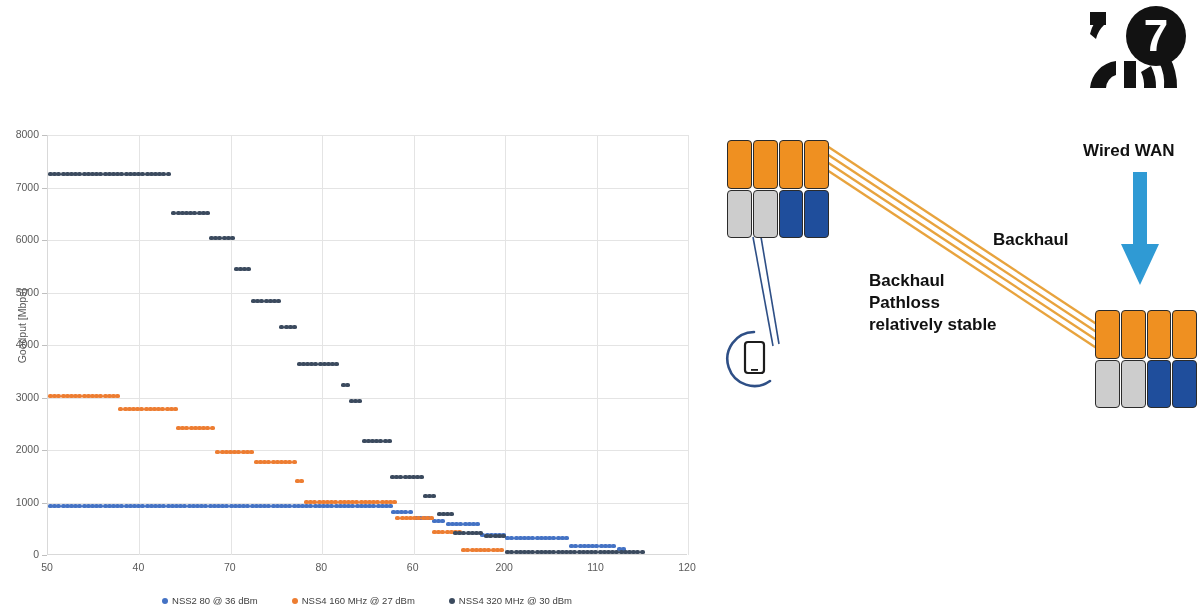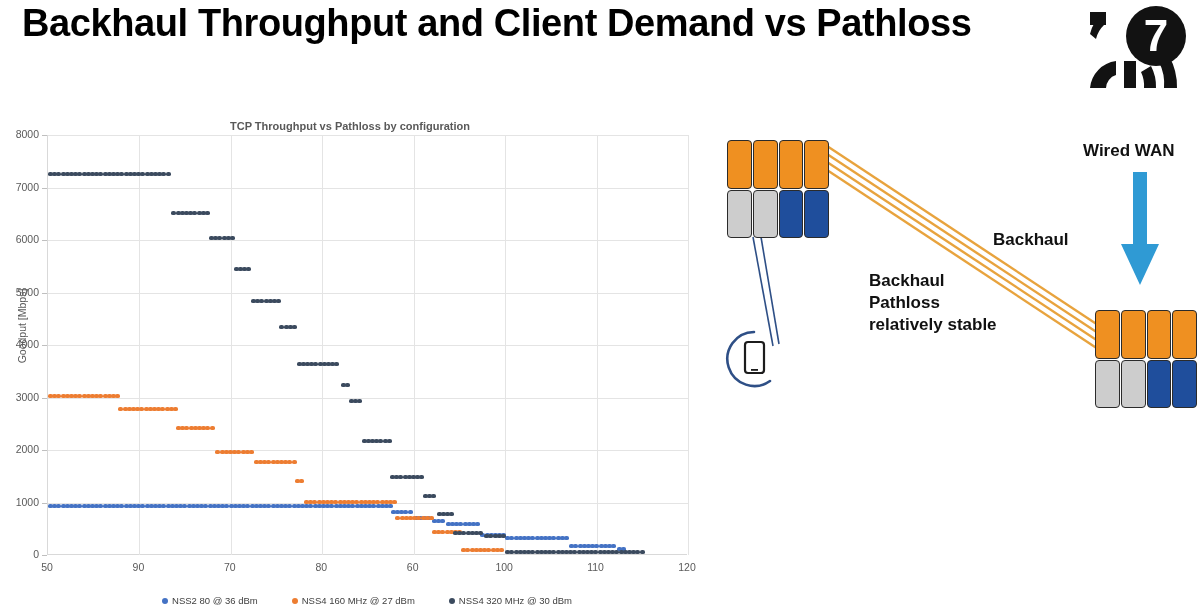--- a/index.html
+++ b/index.html
@@ -58,21 +58,20 @@
   .dlabel{position:absolute;font-weight:700;color:#111111;line-height:1.28;
           white-space:pre;}
   #phone-circle{position:absolute;left:722px;top:328px;width:62px;height:62px;}
   #wan-arrow{position:absolute;left:1122px;top:175px;width:46px;height:115px;}
   #legend-box{position:absolute;left:722px;top:536px;width:420px;}
 </style>
 </head>
 <body>
 
 <div id="header">
-  <div id="title">Backhaul Throughput and Client Demand vs Pathloss</div>
   <div id="wifi7-logo">
     <svg viewBox="0 0 112 92" width="112" height="92">
       <g fill="#121212">
         <path d="M6 8 h16 v13 h-16 z"></path>
         <path d="M6 30 a40 40 0 0 1 14 -22 v13 a28 28 0 0 0 -8 14 z"></path>
         <path d="M6 56 a64 64 0 0 1 14 -46 v0 a52 52 0 0 0 -6 46 z" opacity="0"></path>
         <path d="M6 40 a56 56 0 0 1 14 -32 l0 13 a44 44 0 0 0 -8 21 z" opacity="0"></path>
         <path d="M6 84 h16 a14 14 0 0 1 10 -13 v-14 a30 30 0 0 0 -26 27 z"></path>
         <path d="M40 84 h12 v-27 h-12 z"></path>
         <path d="M60 84 h12 a44 44 0 0 0 -5 -22 l-10 6 a32 32 0 0 1 3 16 z"></path>
@@ -81,21 +80,20 @@
       </g>
       <text x="72" y="47" font-family="Liberation Sans, sans-serif" font-size="44" font-weight="700" fill="#ffffff" text-anchor="middle">7</text>
       <g fill="#121212">
         <path d="M6 16 a48 48 0 0 1 12 -10 l0 0 z" opacity="0"></path>
       </g>
     </svg>
   </div>
 </div>
 
 <div id="chart">
-  <div id="chart-title">TCP Throughput vs Pathloss by configuration</div>
   <div id="plot">
       <div class="gridline-h" style="top: 367.5px;"></div>
       <div class="gridline-h" style="top: 315px;"></div>
       <div class="gridline-h" style="top: 262.5px;"></div>
       <div class="gridline-h" style="top: 210px;"></div>
       <div class="gridline-h" style="top: 157.5px;"></div>
       <div class="gridline-h" style="top: 105px;"></div>
       <div class="gridline-h" style="top: 52.5px;"></div>
       <div class="gridline-h" style="top: 0px;"></div>
       <div class="gridline-v" style="left: 91.4286px;"></div>
@@ -519,25 +517,25 @@
     <div class="ytick" style="left: -21px; right: auto; top: 228px;">4000</div>
     <div class="ytickmark" style="left: 42px; top: 182.5px;"></div>
     <div class="ytick" style="left: -21px; right: auto; top: 175.5px;">5000</div>
     <div class="ytickmark" style="left: 42px; top: 130px;"></div>
     <div class="ytick" style="left: -21px; right: auto; top: 123px;">6000</div>
     <div class="ytickmark" style="left: 42px; top: 77.5px;"></div>
     <div class="ytick" style="left: -21px; right: auto; top: 70.5px;">7000</div>
     <div class="ytickmark" style="left: 42px; top: 25px;"></div>
     <div class="ytick" style="left: -21px; right: auto; top: 18px;">8000</div>
     <div class="xtick" style="left: 27px; top: 451px;">50</div>
-    <div class="xtick" style="left: 118.429px; top: 451px;">90</div>
+    <div class="xtick" style="left: 118.429px; top: 451px;">40</div>
     <div class="xtick" style="left: 209.857px; top: 451px;">70</div>
     <div class="xtick" style="left: 301.286px; top: 451px;">80</div>
     <div class="xtick" style="left: 392.714px; top: 451px;">60</div>
-    <div class="xtick" style="left: 484.143px; top: 451px;">100</div>
+    <div class="xtick" style="left: 484.143px; top: 451px;">200</div>
     <div class="xtick" style="left: 575.571px; top: 451px;">110</div>
     <div class="xtick" style="left: 667px; top: 451px;">120</div>
   </div>
 
 <div id="diagram">
 
   <svg id="links" width="495" height="502" style="position:absolute;left:0;top:0;">
     <g stroke="#e8a33d" stroke-width="2.4" fill="none">
       <line x1="122" y1="36" x2="393" y2="215"></line>
       <line x1="122" y1="44" x2="393" y2="223"></line>

